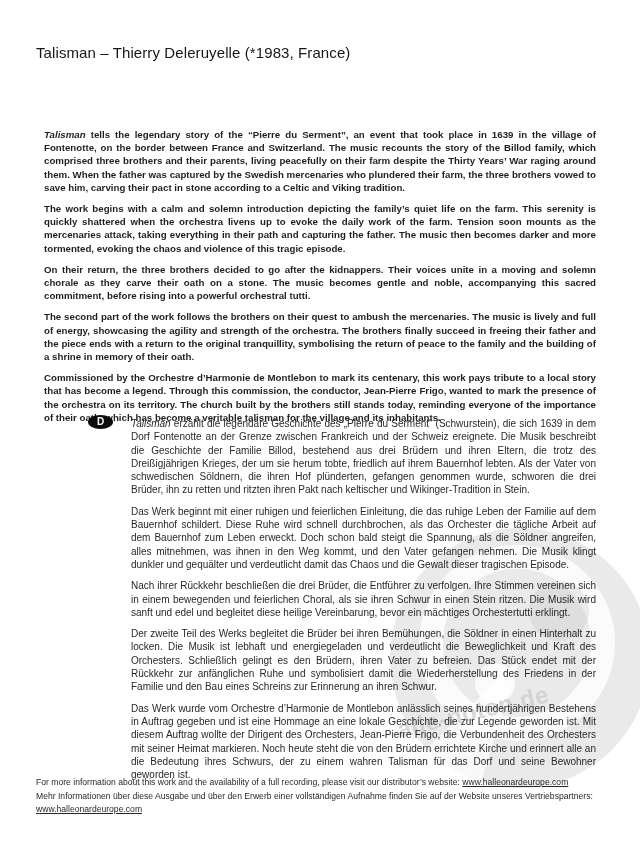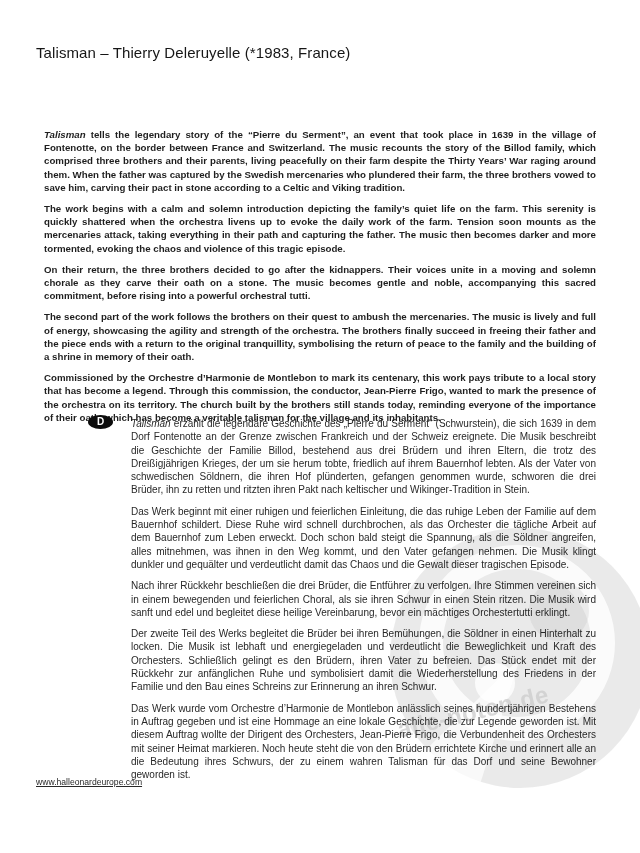--- a/index.html
+++ b/index.html
@@ -81,17 +81,19 @@
 
     <section class="de">
       <p class="para"><span class="lead-italic">Talisman</span><span> erzählt die legendäre Geschichte des „Pierre du Serment“ (Schwurstein), die sich 1639 in dem Dorf Fontenotte an der Grenze zwischen Frankreich und der Schweiz ereignete. Die Musik beschreibt die Geschichte der Familie Billod, bestehend aus drei Brüdern und ihren Eltern, die trotz des Dreißigjährigen Krieges, der um sie herum tobte, friedlich auf ihrem Bauernhof lebten. Als der Vater von schwedischen Söldnern, die ihren Hof plünderten, gefangen genommen wurde, schworen die drei Brüder, ihn zu retten und ritzten ihren Pakt nach keltischer und Wikinger-Tradition in Stein.</span></p>
       <p class="para mt">Das Werk beginnt mit einer ruhigen und feierlichen Einleitung, die das ruhige Leben der Familie auf dem Bauernhof schildert. Diese Ruhe wird schnell durchbrochen, als das Orchester die tägliche Arbeit auf dem Bauernhof zum Leben erweckt. Doch schon bald steigt die Spannung, als die Söldner angreifen, alles mitnehmen, was ihnen in den Weg kommt, und den Vater gefangen nehmen. Die Musik klingt dunkler und gequälter und verdeutlicht damit das Chaos und die Gewalt dieser tragischen Episode.</p>
       <p class="para">Nach ihrer Rückkehr beschließen die drei Brüder, die Entführer zu verfolgen. Ihre Stimmen vereinen sich in einem bewegenden und feierlichen Choral, als sie ihren Schwur in einen Stein ritzen. Die Musik wird sanft und edel und begleitet diese heilige Vereinbarung, bevor ein mächtiges Orchestertutti erklingt.</p>
       <p class="para">Der zweite Teil des Werks begleitet die Brüder bei ihren Bemühungen, die Söldner in einen Hinterhalt zu locken. Die Musik ist lebhaft und energiegeladen und verdeutlicht die Beweglichkeit und Kraft des Orchesters. Schließlich gelingt es den Brüdern, ihren Vater zu befreien. Das Stück endet mit der Rückkehr zur anfänglichen Ruhe und symbolisiert damit die Wiederherstellung des Friedens in der Familie und den Bau eines Schreins zur Erinnerung an ihren Schwur.</p>
       <p class="para mt">Das Werk wurde vom Orchestre d’Harmonie de Montlebon anlässlich seines hundertjährigen Bestehens in Auftrag gegeben und ist eine Hommage an eine lokale Geschichte, die zur Legende geworden ist. Mit diesem Auftrag wollte der Dirigent des Orchesters, Jean-Pierre Frigo, die Verbundenheit des Orchesters mit seiner Heimat markieren. Noch heute steht die von den Brüdern errichtete Kirche und erinnert alle an die Bedeutung ihres Schwurs, der zu einem wahren Talisman für das Dorf und seine Bewohner geworden ist.</p>
     </section>
 
     <footer class="foot">
+      <p class="f-line"><span>For more information about this work and the availability of a full recording, please visit our distributor’s website: </span><a class="link">www.halleonardeurope.com</a></p>
+      <p class="f-line"><span>Mehr Informationen über diese Ausgabe und über den Erwerb einer vollständigen Aufnahme finden Sie auf der Website unseres Vertriebspartners:</span></p>
       <p class="f-line"><a class="link">www.halleonardeurope.com</a></p>
     </footer>
 
   </div>
 </div>
 
 </body></html>

